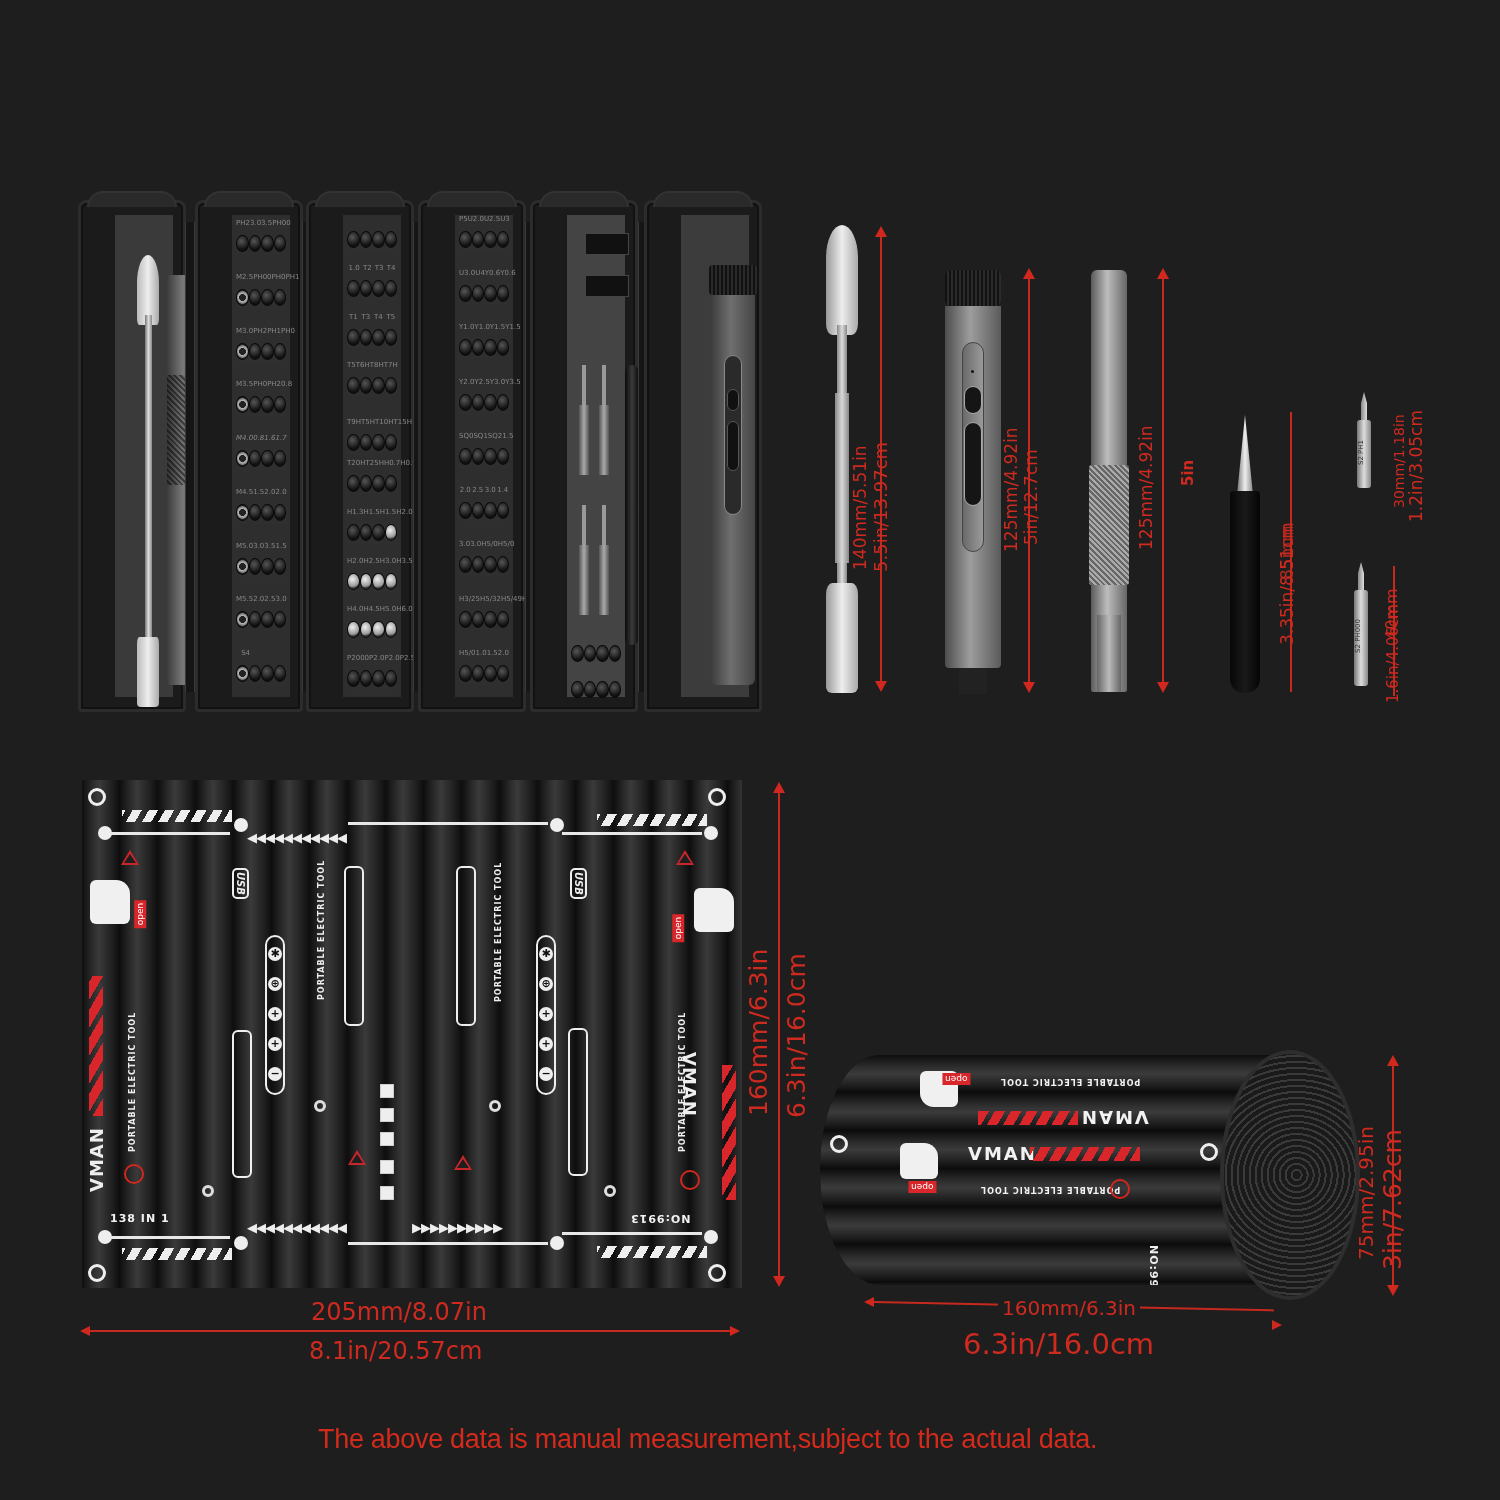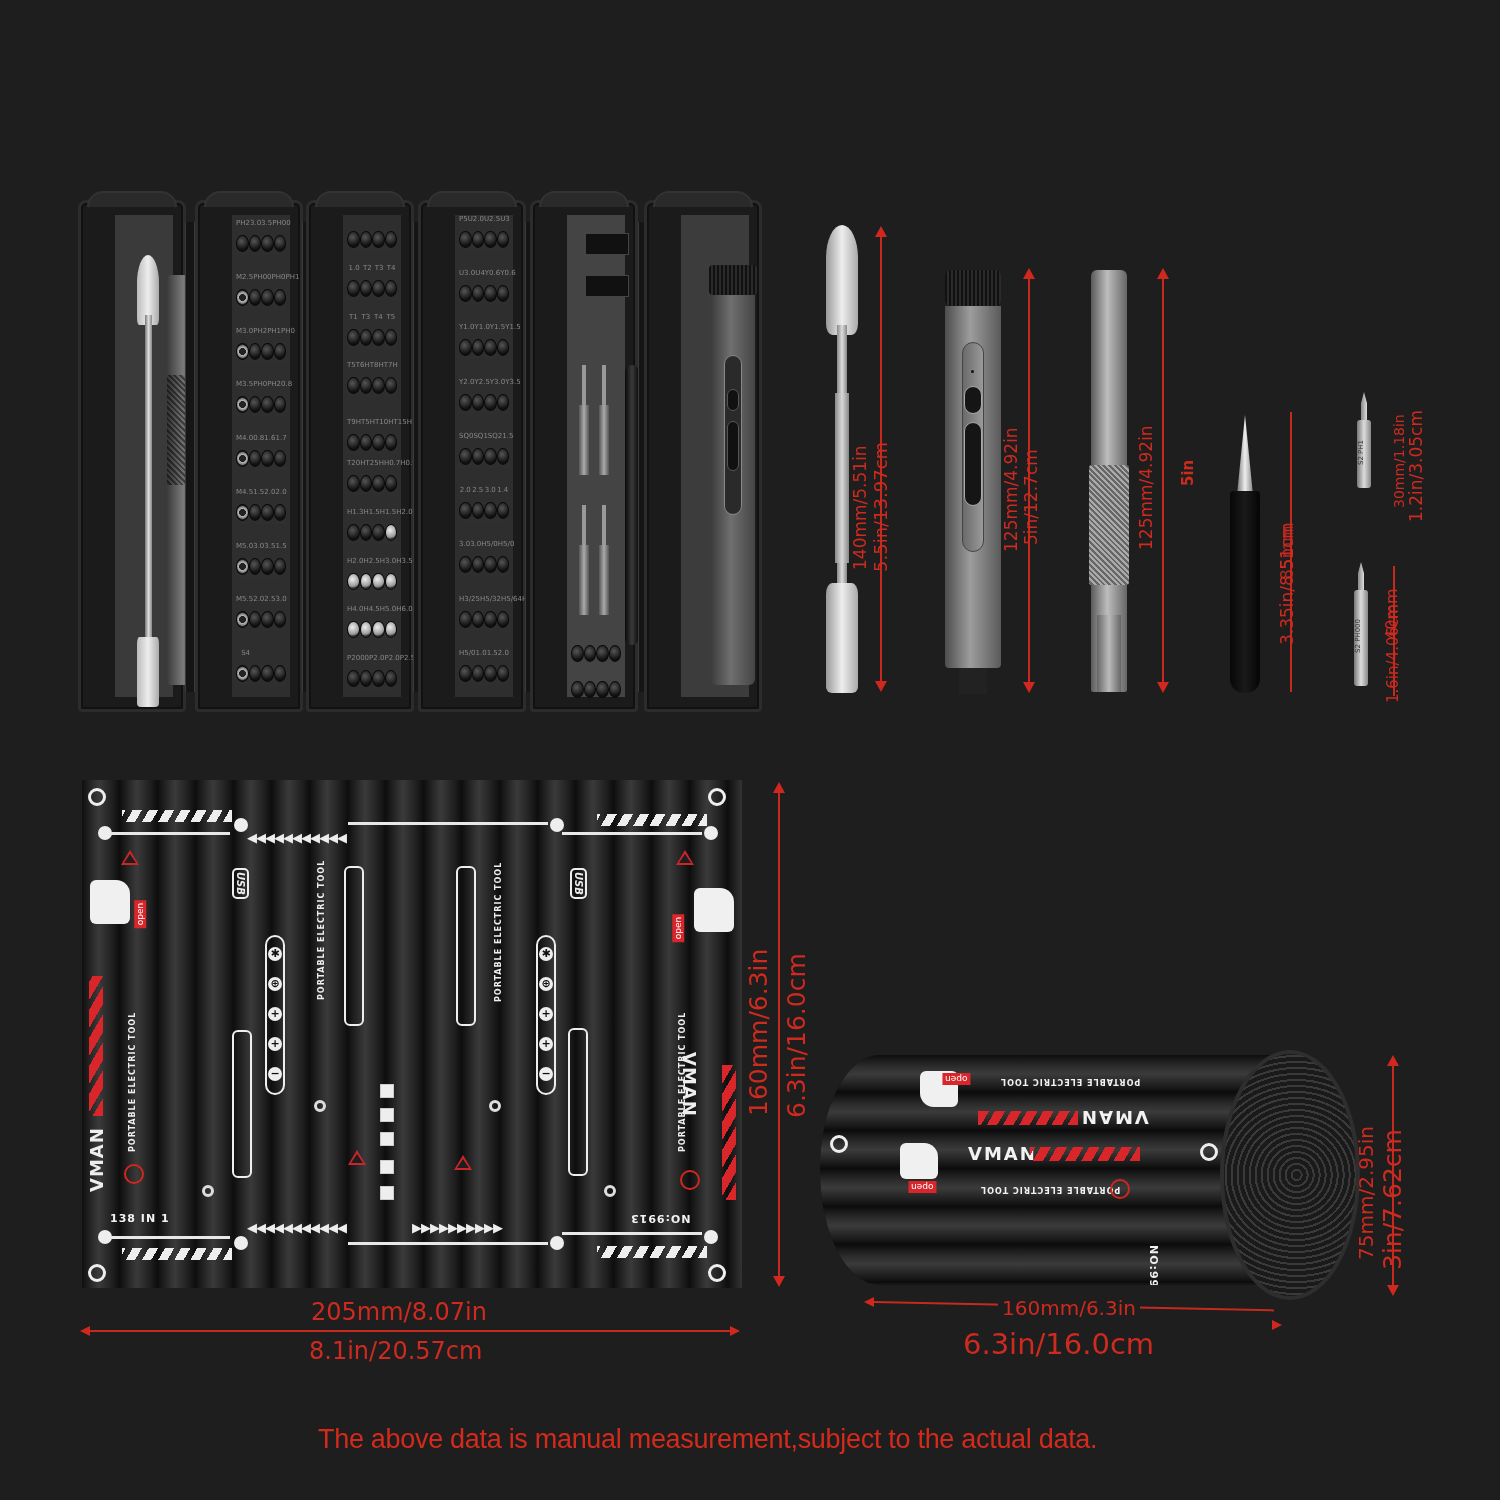--- a/index.html
+++ b/index.html
@@ -202,21 +202,21 @@
             <span>PH2</span>
             <span>0.8</span>
           </div>
           <div class="bits">
             <div class="bit socket"></div>
             <div class="bit"></div>
             <div class="bit"></div>
             <div class="bit"></div>
           </div>
         </div>
-        <div class="bit-row" style="top: 219.111px;">
+        <div class="bit-row" style="top: 219.111px; font-style: italic;">
           <div class="lbl">
             <span>M4.0</span>
             <span>0.8</span>
             <span>1.6</span>
             <span>1.7</span>
           </div>
           <div class="bits">
             <div class="bit socket"></div>
             <div class="bit"></div>
             <div class="bit"></div>
@@ -526,21 +526,21 @@
             <div class="bit"></div>
             <div class="bit"></div>
             <div class="bit"></div>
             <div class="bit"></div>
           </div>
         </div>
         <div class="bit-row" style="top: 379.556px;">
           <div class="lbl">
             <span>H3/25</span>
             <span>H5/32</span>
-            <span>H5/64</span>
+            <span>H5/49</span>
             <span>H3/64</span>
           </div>
           <div class="bits">
             <div class="bit"></div>
             <div class="bit"></div>
             <div class="bit"></div>
             <div class="bit"></div>
           </div>
         </div>
         <div class="bit-row" style="top: 433.778px;">

